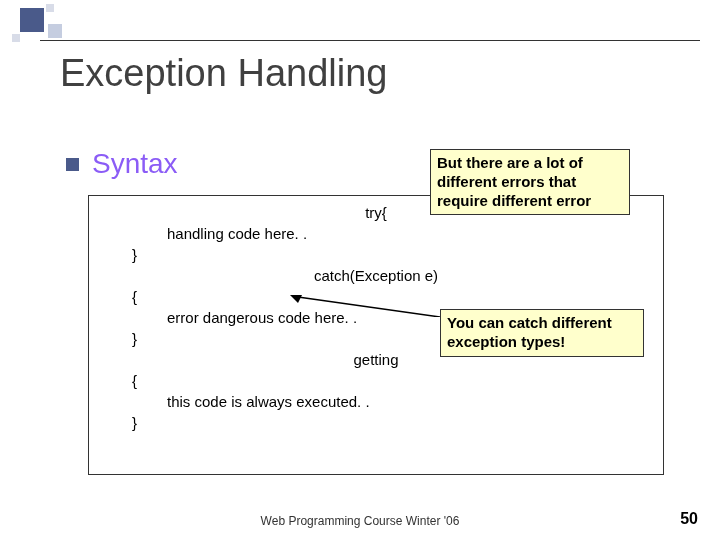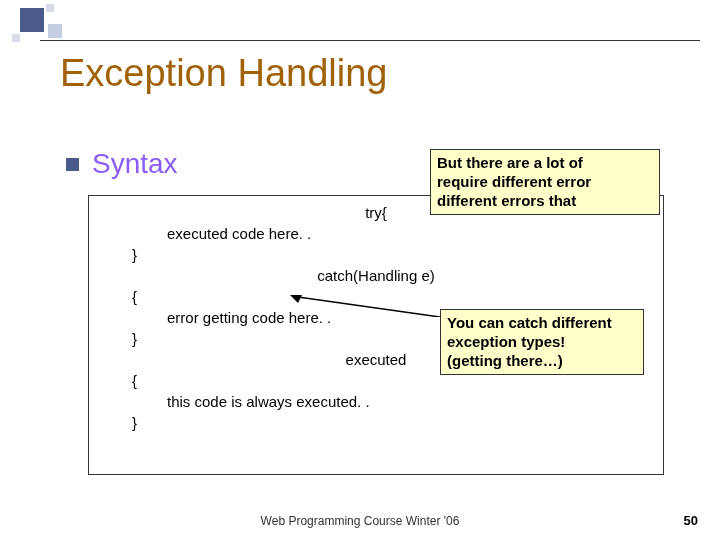--- a/index.html
+++ b/index.html
@@ -3,75 +3,74 @@
 <meta charset="utf-8">
 <style>
   * { margin: 0; padding: 0; box-sizing: border-box; }
   body { width: 720px; height: 540px; background: #fff; font-family: Arial, sans-serif; position: relative; overflow: hidden; }
   .decoration { position: absolute; top: 0; left: 0; }
   .deco-big { position: absolute; top: 8px; left: 20px; width: 24px; height: 24px; background: #4a5a8a; }
   .deco-mid { position: absolute; top: 24px; left: 48px; width: 14px; height: 14px; background: #c5cde0; }
   .deco-sm1 { position: absolute; top: 4px; left: 46px; width: 8px; height: 8px; background: #d8dce8; }
   .deco-sm2 { position: absolute; top: 34px; left: 12px; width: 8px; height: 8px; background: #d8dce8; }
   .deco-line { position: absolute; top: 40px; left: 40px; width: 660px; height: 1px; background: #333; }
-  .title { position: absolute; top: 52px; left: 60px; font-size: 38px; color: #a16207; }
+  .title { position: absolute; top: 52px; left: 60px; font-size: 38px; color: #404040; }
   .bullet { position: absolute; top: 158px; left: 66px; width: 13px; height: 13px; background: #4a5a8a; }
   .syntax-label { position: absolute; top: 148px; left: 92px; font-size: 28px; color: #8b5cf6; }
   .code-box { position: absolute; top: 195px; left: 88px; width: 576px; height: 280px; border: 1px solid #333; padding: 6px 8px; font-size: 15px; font-family: Arial, sans-serif; color: #000; line-height: 1.4; }
   .code-box .l1 { margin-left: 0; text-align: center; }
   .code-box .l2 { margin-left: 70px; }
   .code-box .l3 { margin-left: 35px; }
   .note { position: absolute; background: #ffffcc; border: 1px solid #333; padding: 4px 6px; font-size: 15px; line-height: 1.25; font-weight: bold; }
-  .note1 { top: 149px; left: 430px; width: 230px; }
+  .note1 { top: 149px; left: 430px; width: 200px; }
   .note2 { top: 309px; left: 440px; width: 204px; }
   .arrow { position: absolute; }
   .arrow1 { top: 295px; left: 290px; width: 150px; height: 22px; }
   .footer { position: absolute; bottom: 12px; left: 0; width: 100%; text-align: center; font-size: 12px; color: #333; }
-  .page-num { position: absolute; bottom: 12px; right: 22px; font-size: 13px; font-weight: bold; }
+  .page-num { position: absolute; bottom: 12px; right: 22px; font-size: 16px; font-weight: bold; }
 </style>
 </head>
 <body>
 
 <div class="decoration">
   <div class="deco-big"></div>
   <div class="deco-sm1"></div>
   <div class="deco-mid"></div>
   <div class="deco-sm2"></div>
   <div class="deco-line"></div>
 </div>
 
 <div class="title">Exception Handling</div>
 
 <div class="bullet"></div>
 <div class="syntax-label">Syntax</div>
 
 <div class="code-box">
   <div class="l1">try{</div>
-  <div class="l2">executed code here. .</div>
+  <div class="l2">handling code here. .</div>
   <div class="l3">}</div>
-  <div class="l1">catch(Handling e)</div>
+  <div class="l1">catch(Exception e)</div>
   <div class="l3">{</div>
-  <div class="l2">error getting code here. .</div>
+  <div class="l2">error dangerous code here. .</div>
   <div class="l3">}</div>
-  <div class="l1">executed</div>
+  <div class="l1">getting</div>
   <div class="l3">{</div>
   <div class="l2">this code is always executed. .</div>
   <div class="l3">}</div>
 </div>
 
 <div class="note note1">
   <div>But there are a lot of</div>
+  <div>different errors that</div>
   <div>require different error</div>
-  <div>different errors that</div>
 </div>
 
 <div class="note note2">
   <div>You can catch different</div>
   <div>exception types!</div>
-  <div>(getting there…)</div>
 </div>
 
 <svg class="arrow arrow1" viewBox="0 0 150 22">
   <line x1="150" y1="22" x2="8" y2="2" stroke="#000" stroke-width="1.5"></line>
   <polygon points="0,0 12,0 8,8" fill="#000"></polygon>
 </svg>
 
 <div class="footer">Web Programming Course Winter '06</div>
 <div class="page-num">50</div>
 

